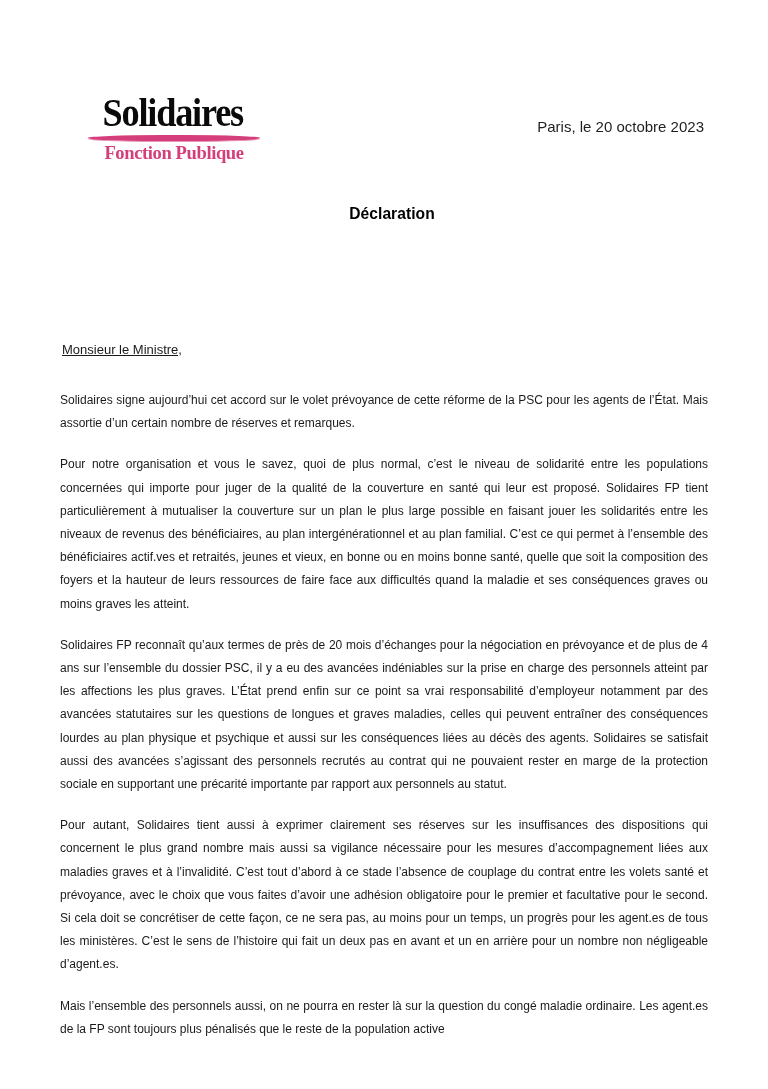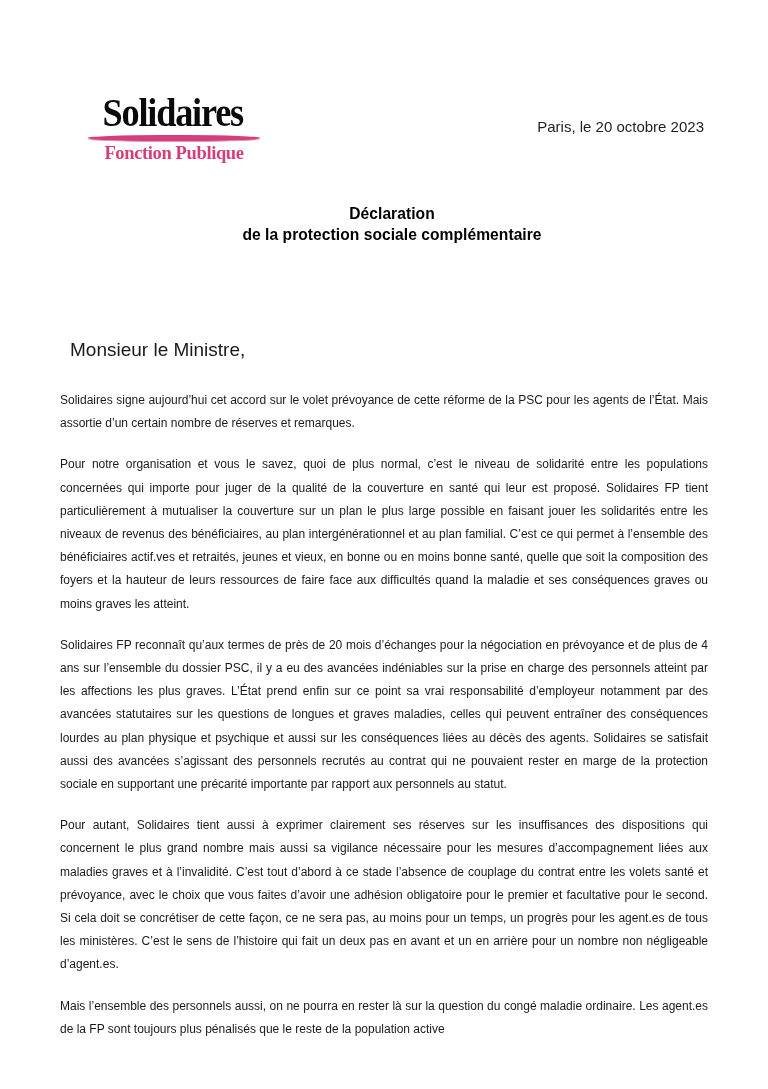--- a/index.html
+++ b/index.html
@@ -104,24 +104,25 @@
   }
 
   
   .body-area {
     position: absolute;
     top: 338px;
     left: 60px;
     width: 648px;
   }
   .salutation {
-    font-size: 19px;
+    font-size: 13px;
     line-height: 23px;
-    margin: 0 0 28px 10px;
+    margin: 0 0 28px 2px;
     text-align: left;
+    text-decoration: underline;
   }
   .para {
     font-size: 12px;
     line-height: 23.2px;
     margin: 12px 0 18px 0;
     text-align: justify;
     text-justify: inter-word;
     hyphens: none;
   }
   .para:last-child { margin-bottom: 0; }
@@ -138,21 +139,20 @@
       <span class="logo-rule"></span>
       <span class="logo-sub">Fonction Publique</span>
     </div>
 
     <div class="dateline">Paris, le 20 octobre 2023</div>
 
   </div>
 
   <div class="title-block">
     <div class="title-line">Déclaration</div>
-    <div class="title-line">de la protection sociale complémentaire</div>
   </div>
 
   <div class="body-area">
 
     <p class="salutation">Monsieur le Ministre,</p>
 
     <p class="para">Solidaires signe aujourd’hui cet accord sur le volet prévoyance de cette réforme de la PSC pour les agents de l’État. Mais assortie d’un certain nombre de réserves et remarques.</p>
     <p class="para">Pour notre organisation et vous le savez, quoi de plus normal, c’est le niveau de solidarité entre les populations concernées qui importe pour juger de la qualité de la couverture en santé qui leur est proposé. Solidaires FP tient particulièrement à mutualiser la couverture sur un plan le plus large possible en faisant jouer les solidarités entre les niveaux de revenus des bénéficiaires, au plan intergénérationnel et au plan familial. C’est ce qui permet à l’ensemble des bénéficiaires actif.ves et retraités, jeunes et vieux, en bonne ou en moins bonne santé, quelle que soit la composition des foyers et la hauteur de leurs ressources de faire face aux difficultés quand la maladie et ses conséquences graves ou moins graves les atteint.</p>
     <p class="para">Solidaires FP reconnaît qu’aux termes de près de 20 mois d’échanges pour la négociation en prévoyance et de plus de 4 ans sur l’ensemble du dossier PSC, il y a eu des avancées indéniables sur la prise en charge des personnels atteint par les affections les plus graves. L’État prend enfin sur ce point sa vrai responsabilité d’employeur notamment par des avancées statutaires sur les questions de longues et graves maladies, celles qui peuvent entraîner des conséquences lourdes au plan physique et psychique et aussi sur les conséquences liées au décès des agents. Solidaires se satisfait aussi des avancées s’agissant des personnels recrutés au contrat qui ne pouvaient rester en marge de la protection sociale en supportant une précarité importante par rapport aux personnels au statut.</p>
     <p class="para">Pour autant, Solidaires tient aussi à exprimer clairement ses réserves sur les insuffisances des dispositions qui concernent le plus grand nombre mais aussi sa vigilance nécessaire pour les mesures d’accompagnement liées aux maladies graves et à l’invalidité. C’est tout d’abord à ce stade l’absence de couplage du contrat entre les volets santé et prévoyance, avec le choix que vous faites d’avoir une adhésion obligatoire pour le premier et facultative pour le second. Si cela doit se concrétiser de cette façon, ce ne sera pas, au moins pour un temps, un progrès pour les agent.es de tous les ministères. C’est le sens de l’histoire qui fait un deux pas en avant et un en arrière pour un nombre non négligeable d’agent.es.</p>

